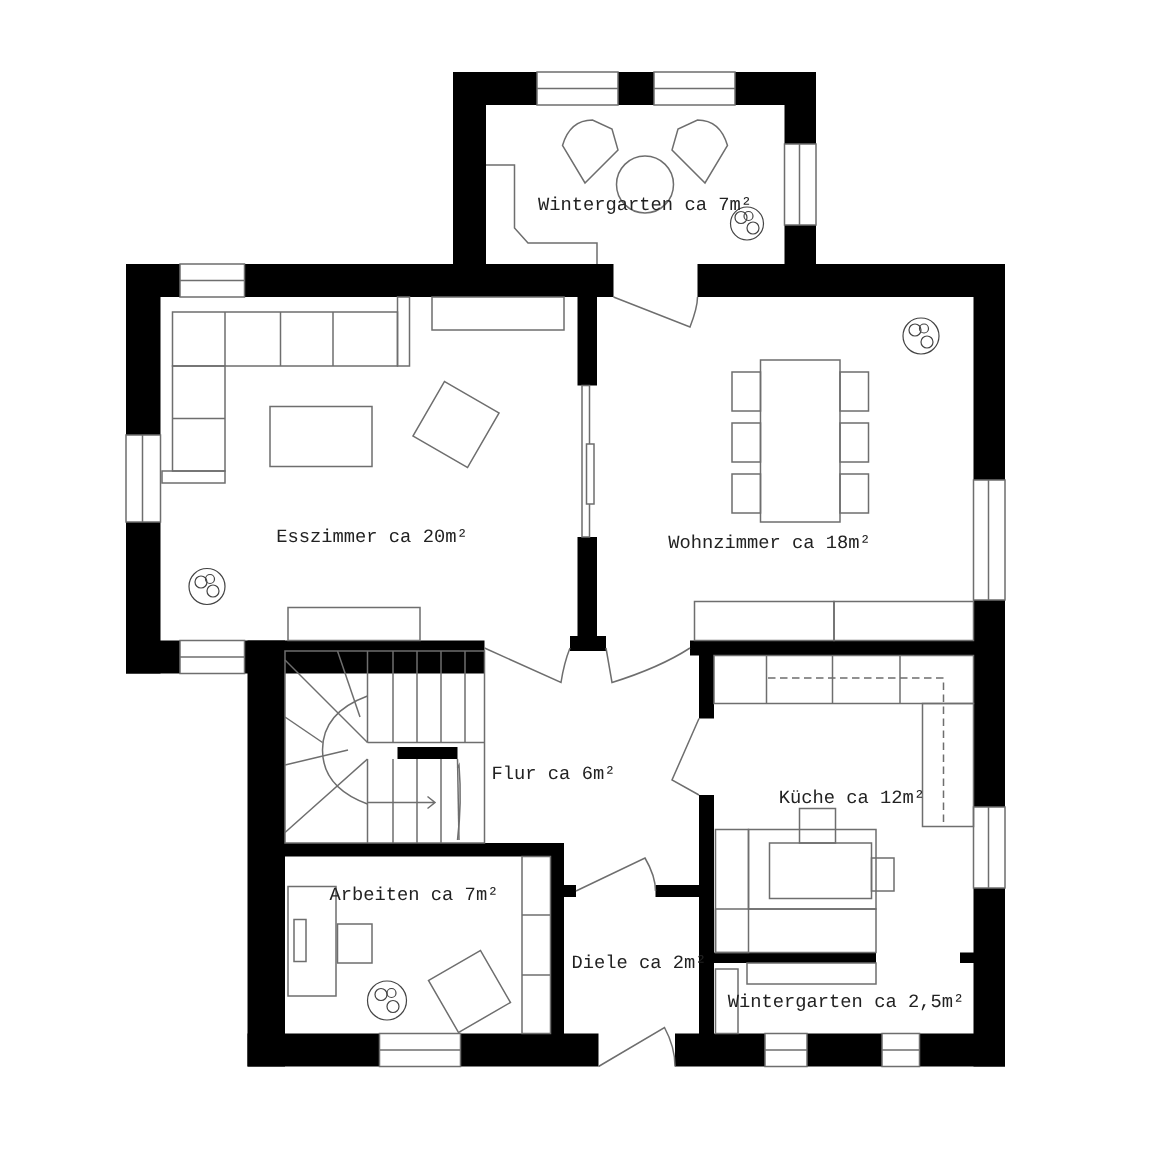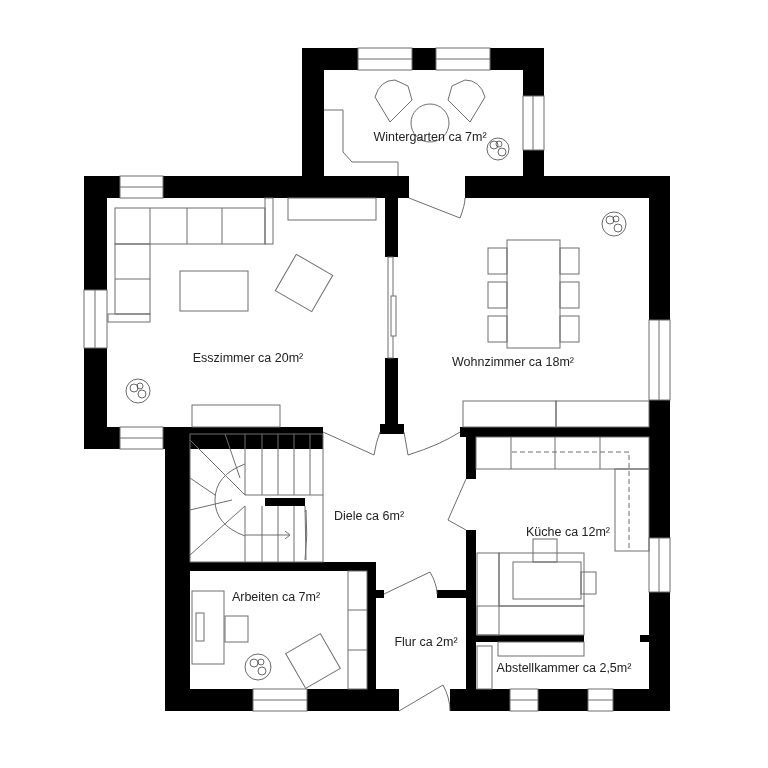--- a/index.html
+++ b/index.html
@@ -1,18 +1,18 @@
 <!DOCTYPE html>
 <html><head>
 <meta charset="utf-8">
 <style>
   html, body { margin:0; padding:0; background:#ffffff; }
   body { width:768px; height:768px; position:relative; overflow:hidden; font-family:"Liberation Sans", sans-serif; }
   #plan { position:absolute; left:0; top:0; width:768px; height:768px; }
-  .lbl { position:absolute; font-family:Liberation Sans, sans-serif; font-size:12.5px; color:#222; white-space:nowrap; transform:translate(-50%,-50%); }
+  .lbl { position:absolute; font-family:Liberation Mono, monospace; font-size:12.5px; color:#222; white-space:nowrap; transform:translate(-50%,-50%); }
 </style>
 </head>
 <body>
 
 <svg id="plan" viewBox="0 0 768 768" xmlns="http://www.w3.org/2000/svg">
   <g fill="#000">
 
     <rect x="302" y="48" width="56" height="22"></rect>
     <rect x="412" y="48" width="24" height="22"></rect>
     <rect x="490" y="48" width="54" height="22"></rect>
@@ -195,17 +195,17 @@
         <circle cx="254" cy="663" r="4"></circle>
         <circle cx="262" cy="671" r="4"></circle>
         <circle cx="261" cy="662" r="3"></circle>
       </g>
   </g>
 </svg>
 
 <div class="lbl" style="left:430px;top:137px">Wintergarten ca 7m²</div>
 <div class="lbl" style="left:248px;top:358px">Esszimmer ca 20m²</div>
 <div class="lbl" style="left:513px;top:362px">Wohnzimmer ca 18m²</div>
-<div class="lbl" style="left:369px;top:516px">Diele ca 6m²</div>
+<div class="lbl" style="left:369px;top:516px">Flur ca 6m²</div>
 <div class="lbl" style="left:568px;top:532px">Küche ca 12m²</div>
 <div class="lbl" style="left:276px;top:597px">Arbeiten ca 7m²</div>
-<div class="lbl" style="left:426px;top:642px">Flur ca 2m²</div>
-<div class="lbl" style="left:564px;top:668px">Abstellkammer ca 2,5m²</div>
+<div class="lbl" style="left:426px;top:642px">Diele ca 2m²</div>
+<div class="lbl" style="left:564px;top:668px">Wintergarten ca 2,5m²</div>
 
 </body></html>

